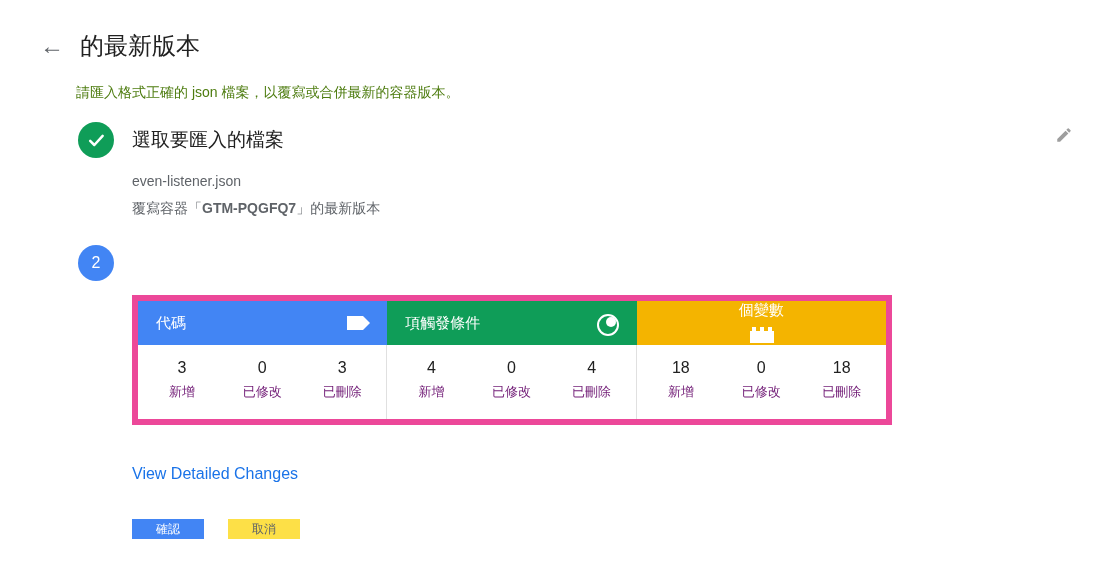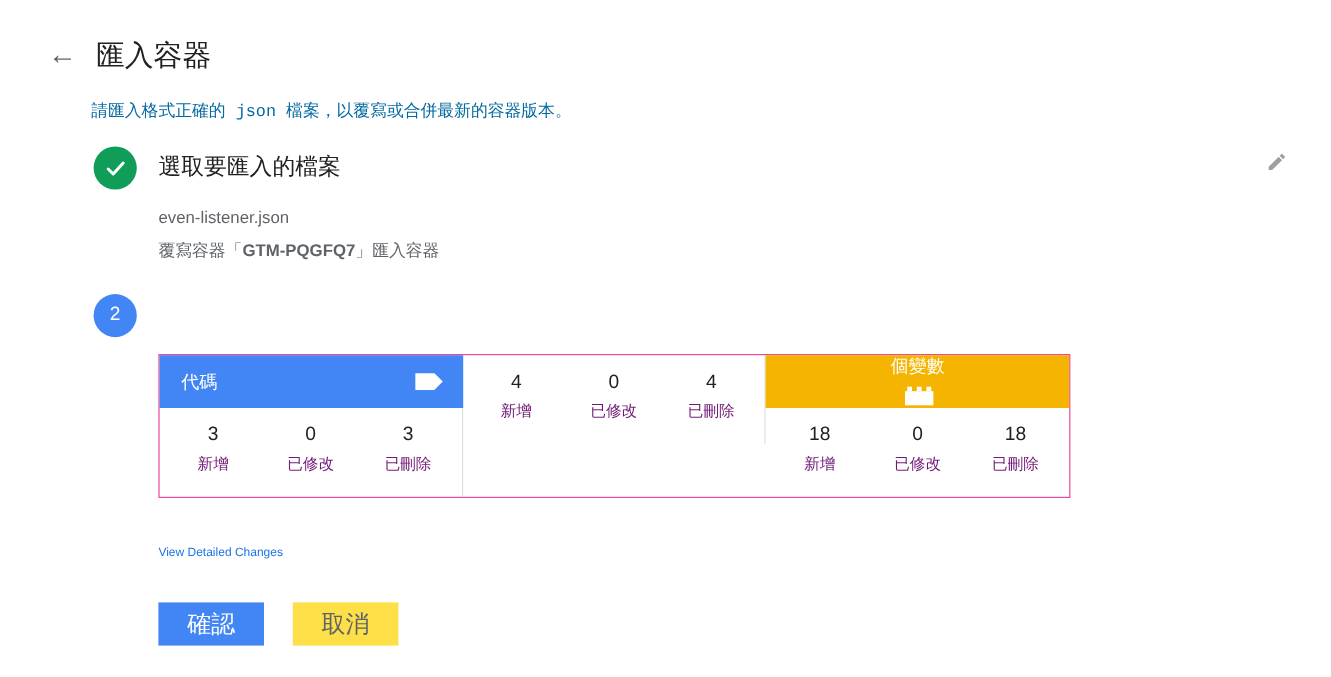--- a/index.html
+++ b/index.html
@@ -24,22 +24,21 @@
       font-weight: bold;
     }
     .page-title {
       font-size: 24px;
       font-weight: 400;
       color: #212121;
     }
     .subtitle {
       padding: 12px 40px 20px 76px;
       font-size: 14px;
-      color: #0369a1;
-      font-family: Liberation Mono, monospace;
+      color: #4d7c0f;
     }
     .step-row {
       display: flex;
       align-items: center;
       padding: 0 40px 0 78px;
       position: relative;
     }
     .step-badge {
       width: 36px;
       height: 36px;
@@ -78,21 +77,21 @@
       position: absolute;
       right: 36px;
       top: 126px;
       color: #9e9e9e;
       cursor: pointer;
       font-size: 18px;
     }
     .summary-wrap {
       margin: 14px 0 0 132px;
       width: 760px;
-      border: 1px solid #ec4899;
+      border: 6px solid #ec4899;
     }
     .summary-row {
       display: flex;
       width: 100%;
     }
     .panel {
       flex: 1;
       display: flex;
       flex-direction: column;
     }
@@ -123,33 +122,33 @@
       font-size: 16px;
       color: #212121;
       margin-bottom: 6px;
     }
     .stat-lbl {
       font-size: 13px;
       color: #701a75;
     }
     .details-link {
       margin: 40px 0 0 132px;
-      font-size: 10px;
+      font-size: 16px;
       color: #1a73e8;
       cursor: pointer;
     }
     .actions {
       margin: 36px 0 0 132px;
       display: flex;
       gap: 24px;
     }
     .btn {
-      height: 36px;
+      height: 20px;
       padding: 0 24px;
-      font-size: 20px;
+      font-size: 12px;
       border: none;
       cursor: pointer;
       display: inline-flex;
       align-items: center;
       justify-content: center;
     }
     .btn-primary {
       background: #4285f4;
       color: #fff;
     }
@@ -163,21 +162,21 @@
       height: 18px;
       display: inline-block;
     }
     .checkmark svg, .pencil svg { display: block; }
   </style>
 </head>
 <body>
 
 <div class="header">
   <span class="back-arrow">←</span>
-  <span class="page-title">匯入容器</span>
+  <span class="page-title">的最新版本</span>
 </div>
 
 <div class="subtitle">請匯入格式正確的 json 檔案，以覆寫或合併最新的容器版本。</div>
 
 <span class="edit-icon pencil">
   <svg width="18" height="18" viewBox="0 0 24 24" fill="#9e9e9e">
       <path d="M3 17.25V21h3.75L17.81 9.94l-3.75-3.75L3 17.25zM20.71 7.04a1 1 0 0 0 0-1.41l-2.34-2.34a1 1 0 0 0-1.41 0l-1.83 1.83 3.75 3.75 1.83-1.83z"></path>
     </svg>
 </span>
 
@@ -185,21 +184,21 @@
   <div class="step-badge done checkmark">
     <svg width="20" height="20" viewBox="0 0 24 24" fill="none" stroke="#fff" stroke-width="3" stroke-linecap="round" stroke-linejoin="round">
         <polyline points="5 13 10 18 20 7"></polyline>
       </svg>
   </div>
   <div class="step-title">選取要匯入的檔案</div>
 </div>
 <div class="step1-content">
   <div>even-listener.json</div>
   <div>
-    <span>覆寫容器「</span><span class="container-id">GTM-PQGFQ7</span><span>」匯入容器</span>
+    <span>覆寫容器「</span><span class="container-id">GTM-PQGFQ7</span><span>」的最新版本</span>
   </div>
 </div>
 
 <div class="step-row">
   <div class="step-badge num">2</div>
 </div>
 
 <div class="summary-wrap">
   <div class="summary-row">
 
@@ -222,20 +221,29 @@
             <div class="stat-lbl">已修改</div>
           </div>
         <div class="stat">
             <div class="stat-num">3</div>
             <div class="stat-lbl">已刪除</div>
           </div>
       </div>
     </div>
 
     <div class="panel">
+      <div class="panel-header hdr-green">
+        <span>項觸發條件</span>
+        <span class="icon-trigger">
+          <svg width="22" height="22" viewBox="0 0 22 22">
+              <circle cx="11" cy="11" r="10" fill="none" stroke="#fff" stroke-width="2"></circle>
+              <circle cx="14" cy="8" r="5" fill="#fff"></circle>
+            </svg>
+        </span>
+      </div>
       <div class="panel-body">
         <div class="stat">
             <div class="stat-num">4</div>
             <div class="stat-lbl">新增</div>
           </div>
         <div class="stat">
             <div class="stat-num">0</div>
             <div class="stat-lbl">已修改</div>
           </div>
         <div class="stat">

